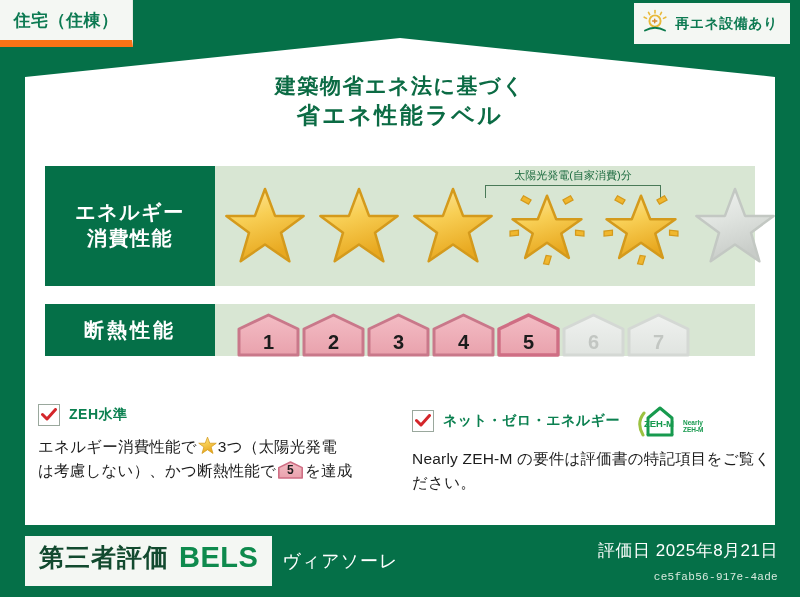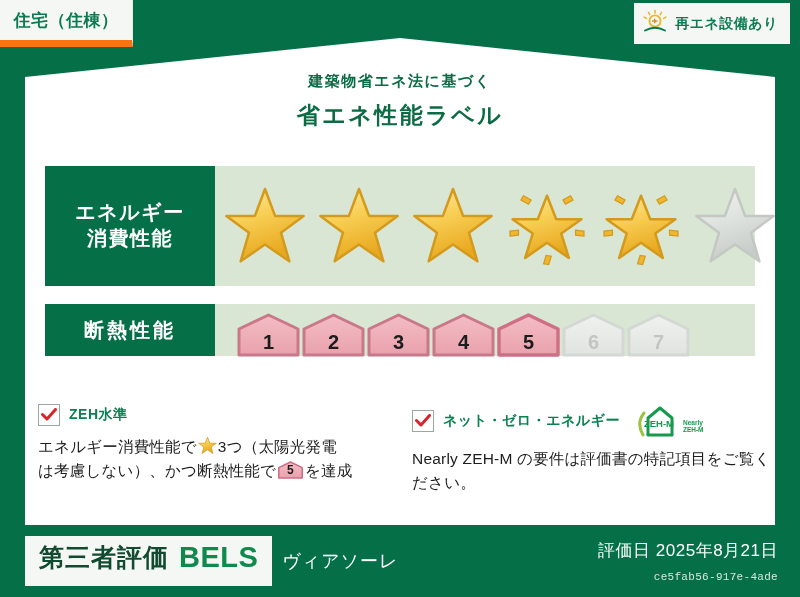--- a/index.html
+++ b/index.html
@@ -50,21 +50,21 @@
   }
   #badge-renewable .txt {
     color: #0d7a52; font-size: 14px; font-weight: bold;
     letter-spacing: 0.5px;
   }
 
   
   #title-sub {
     position: absolute; left: 0; right: 0; top: 72px;
     text-align: center;
-    color: #0b6b44; font-size: 15px; font-weight: bold;
+    color: #0b6b44; font-size: 21px; font-weight: bold;
     letter-spacing: 1.5px;
   }
   #title-main {
     position: absolute; left: 0; right: 0; top: 100px;
     text-align: center;
     color: #0b6b44; font-size: 23px; font-weight: bold;
     letter-spacing: 2.5px;
   }
 
   
@@ -229,20 +229,24 @@
   <div id="title-sub">建築物省エネ法に基づく</div>
   <div id="title-main">省エネ性能ラベル</div>
 
   <div class="perf-row" id="row-energy">
     <div class="row-label">
       <span>エネルギー</span>
       <span>消費性能</span>
     </div>
     <div class="row-body">
 
+      <div id="solar-annot">
+        <span class="cap">太陽光発電(自家消費)分</span>
+        <div id="solar-bracket"></div>
+      </div>
 
       <div id="stars">
 
         <div class="star-slot">
           <svg viewBox="0 0 100 100">
             <defs>
               <linearGradient id="gold1" x1="0" y1="0" x2="0.35" y2="1">
                 <stop offset="0%" stop-color="#fde9a8"></stop>
                 <stop offset="45%" stop-color="#f8cf55"></stop>
                 <stop offset="100%" stop-color="#e8a81f"></stop>

